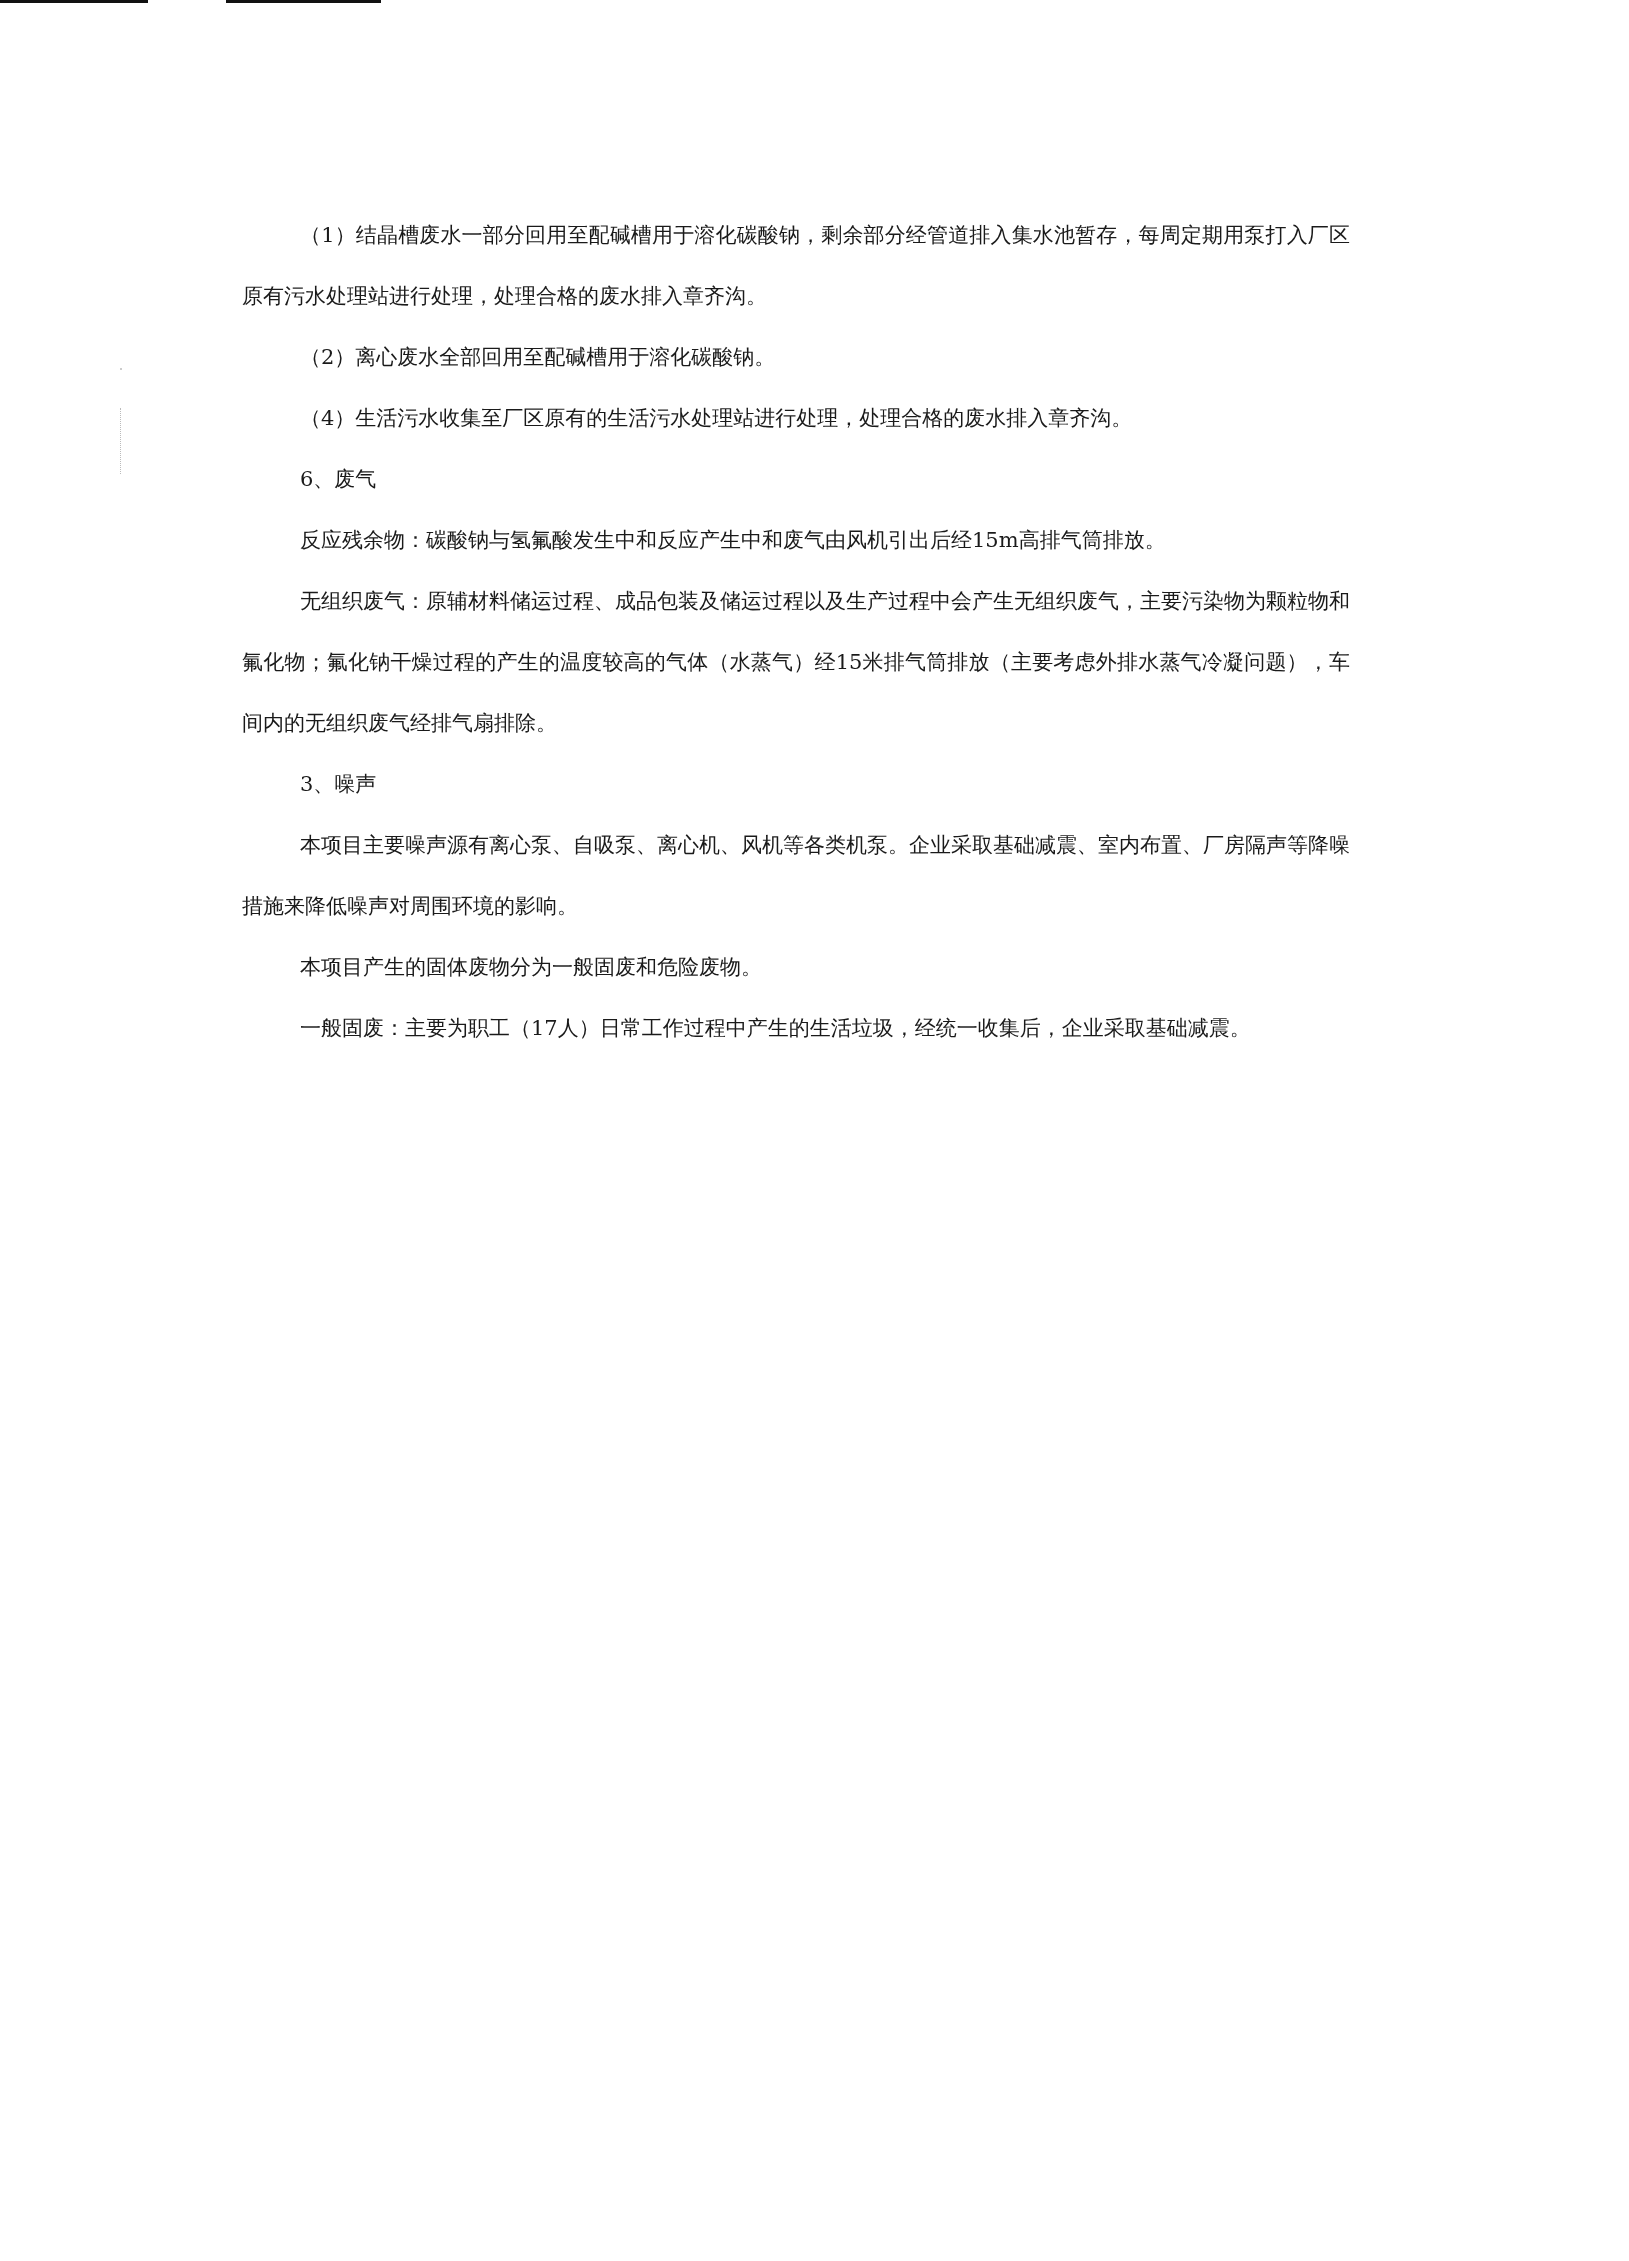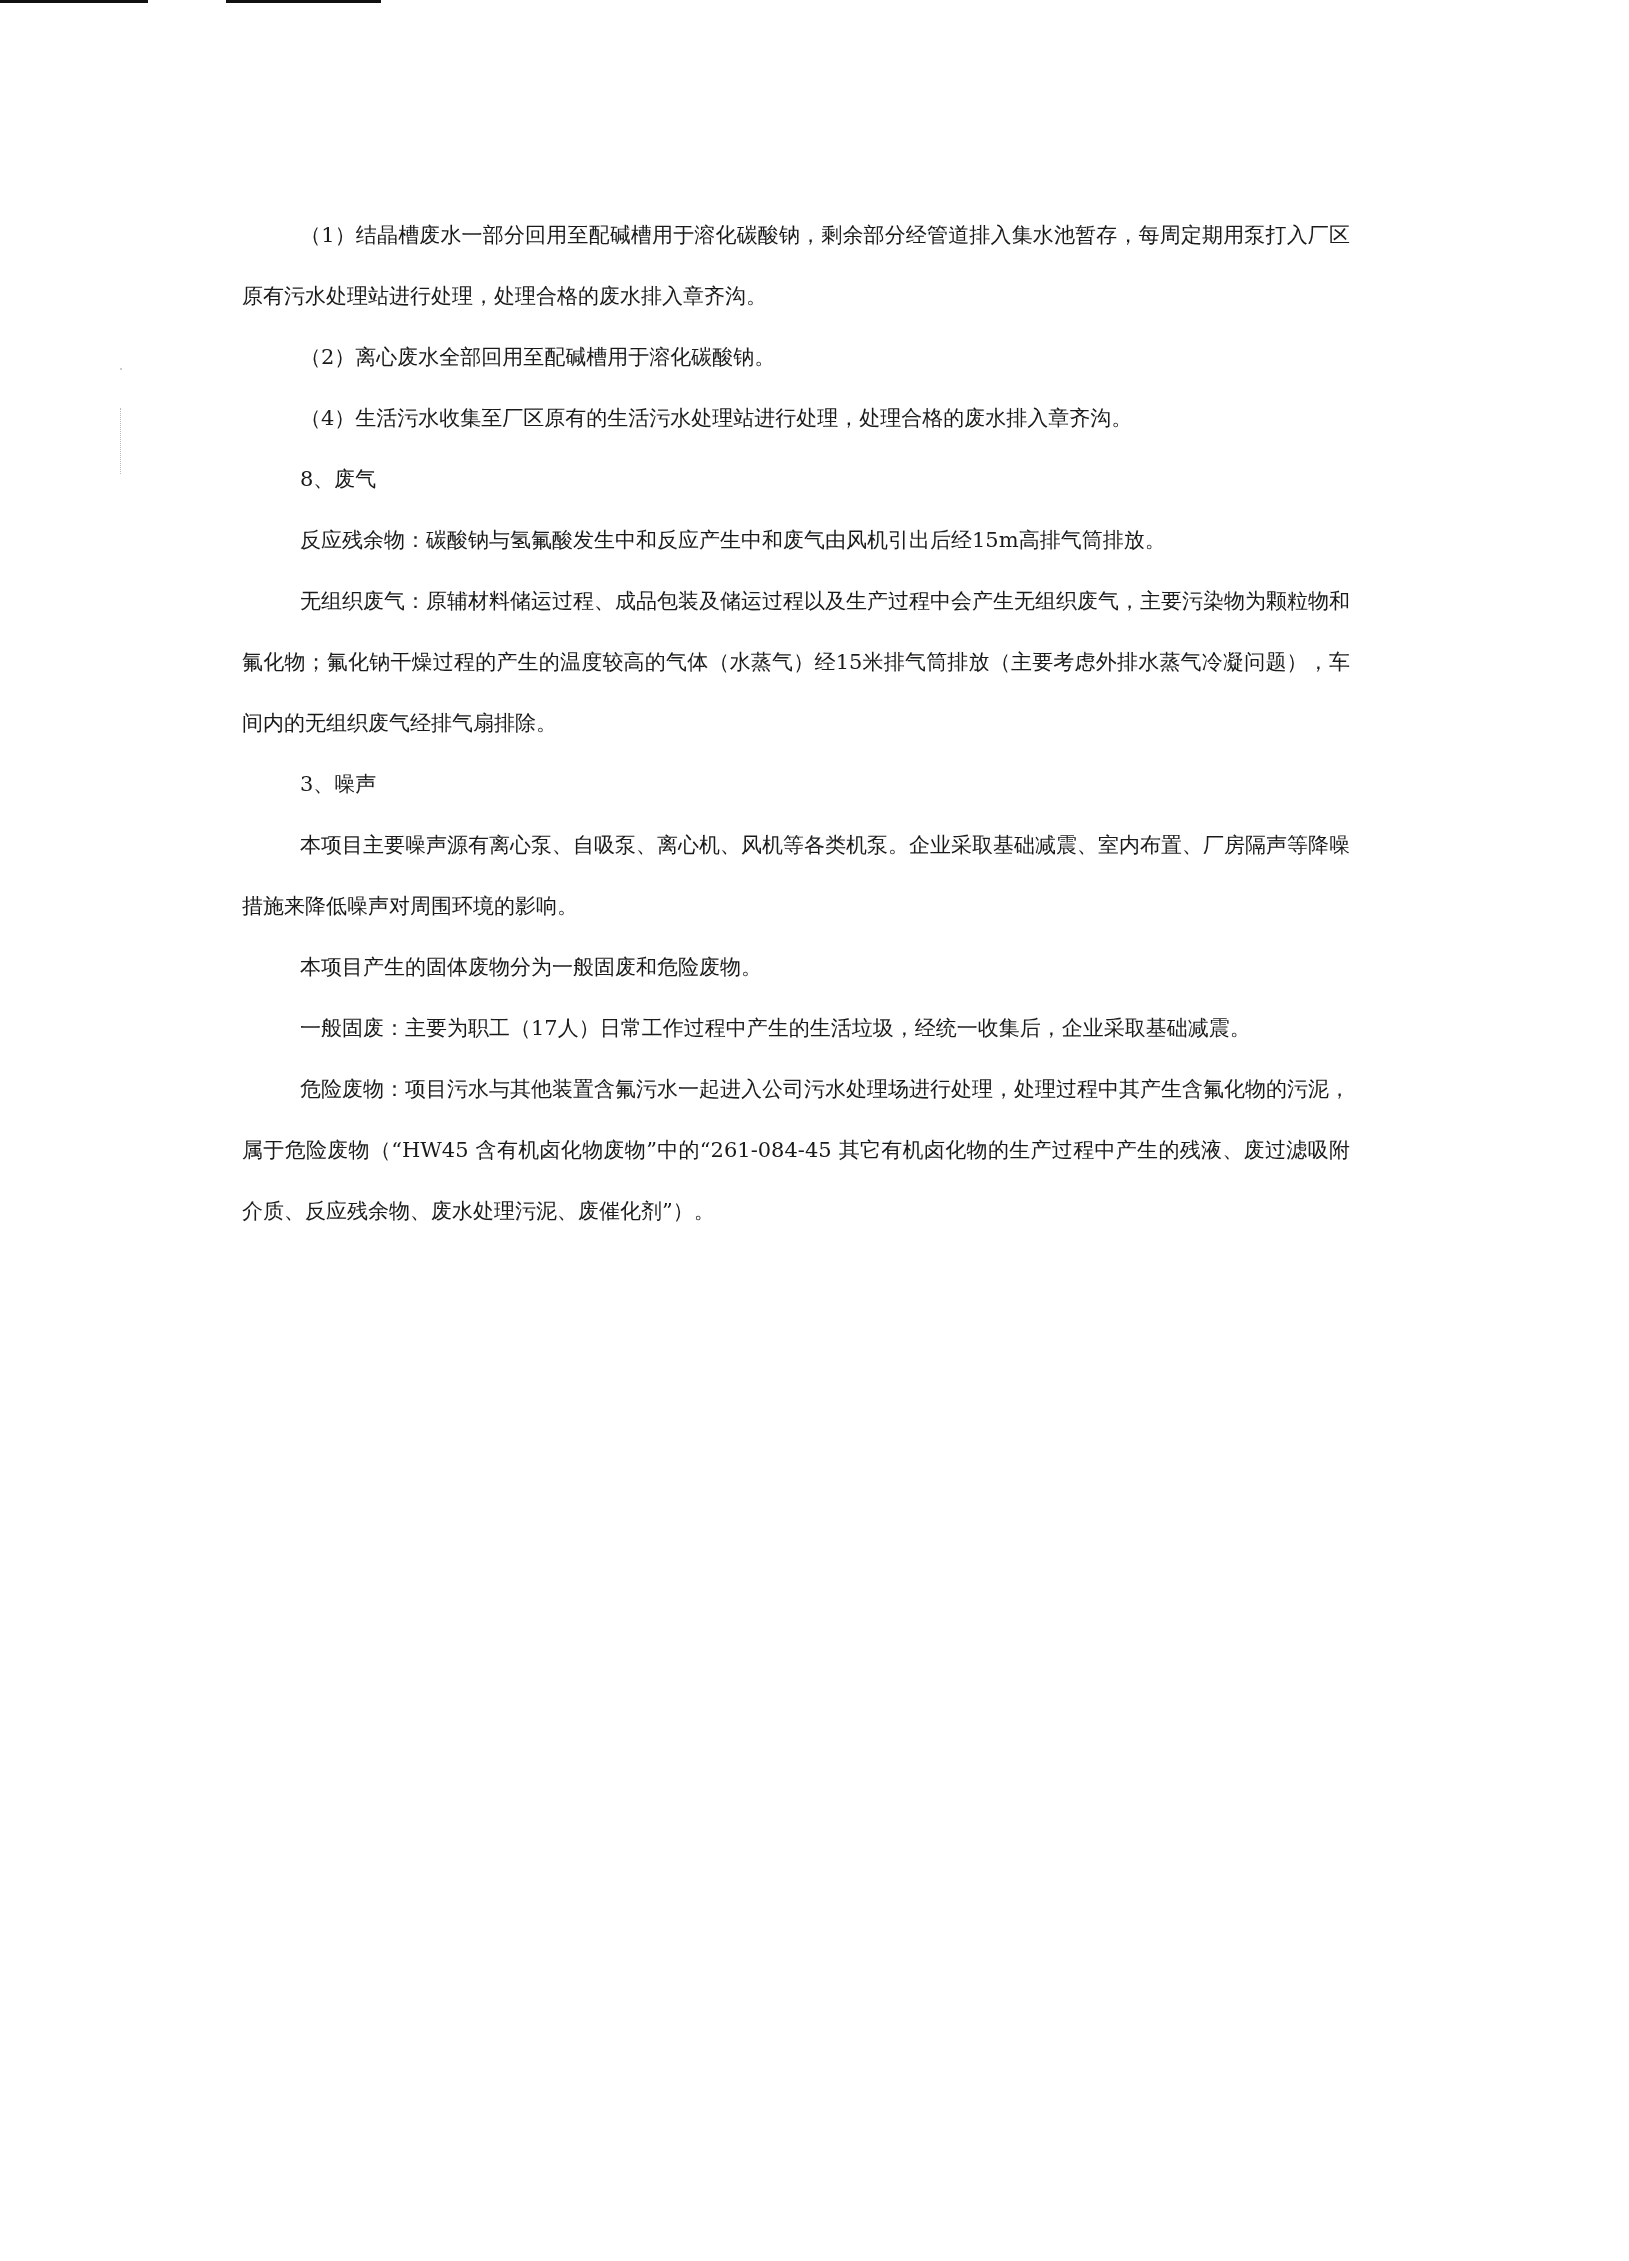--- a/index.html
+++ b/index.html
@@ -23,23 +23,22 @@
 <div class="page">
   <div class="scan-edge" style="left:0; width:148px;"></div>
   <div class="scan-edge" style="left:226px; width:155px;"></div>
   <div class="margin-dot" style="top:368px;"></div>
   <div class="margin-dots" style="top:408px; height:66px;"></div>
 
   <div class="body-text">
     <p>（1）结晶槽废水一部分回用至配碱槽用于溶化碳酸钠，剩余部分经管道排入集水池暂存，每周定期用泵打入厂区原有污水处理站进行处理，处理合格的废水排入章齐沟。</p>
     <p>（2）离心废水全部回用至配碱槽用于溶化碳酸钠。</p>
     <p>（4）生活污水收集至厂区原有的生活污水处理站进行处理，处理合格的废水排入章齐沟。</p>
-    <p class="heading">8、废气</p>
+    <p class="heading">6、废气</p>
     <p>反应残余物：碳酸钠与氢氟酸发生中和反应产生中和废气由风机引出后经15m高排气筒排放。</p>
     <p>无组织废气：原辅材料储运过程、成品包装及储运过程以及生产过程中会产生无组织废气，主要污染物为颗粒物和氟化物；氟化钠干燥过程的产生的温度较高的气体（水蒸气）经15米排气筒排放（主要考虑外排水蒸气冷凝问题），车间内的无组织废气经排气扇排除。</p>
     <p class="heading">3、噪声</p>
     <p>本项目主要噪声源有离心泵、自吸泵、离心机、风机等各类机泵。企业采取基础减震、室内布置、厂房隔声等降噪措施来降低噪声对周围环境的影响。</p>
     <p>本项目产生的固体废物分为一般固废和危险废物。</p>
     <p>一般固废：主要为职工（17人）日常工作过程中产生的生活垃圾，经统一收集后，企业采取基础减震。</p>
-    <p>危险废物：项目污水与其他装置含氟污水一起进入公司污水处理场进行处理，处理过程中其产生含氟化物的污泥，属于危险废物（“HW45 含有机卤化物废物”中的“261-084-45 其它有机卤化物的生产过程中产生的残液、废过滤吸附介质、反应残余物、废水处理污泥、废催化剂”）。</p>
   </div>
 </div>
 
 
 </body></html>

